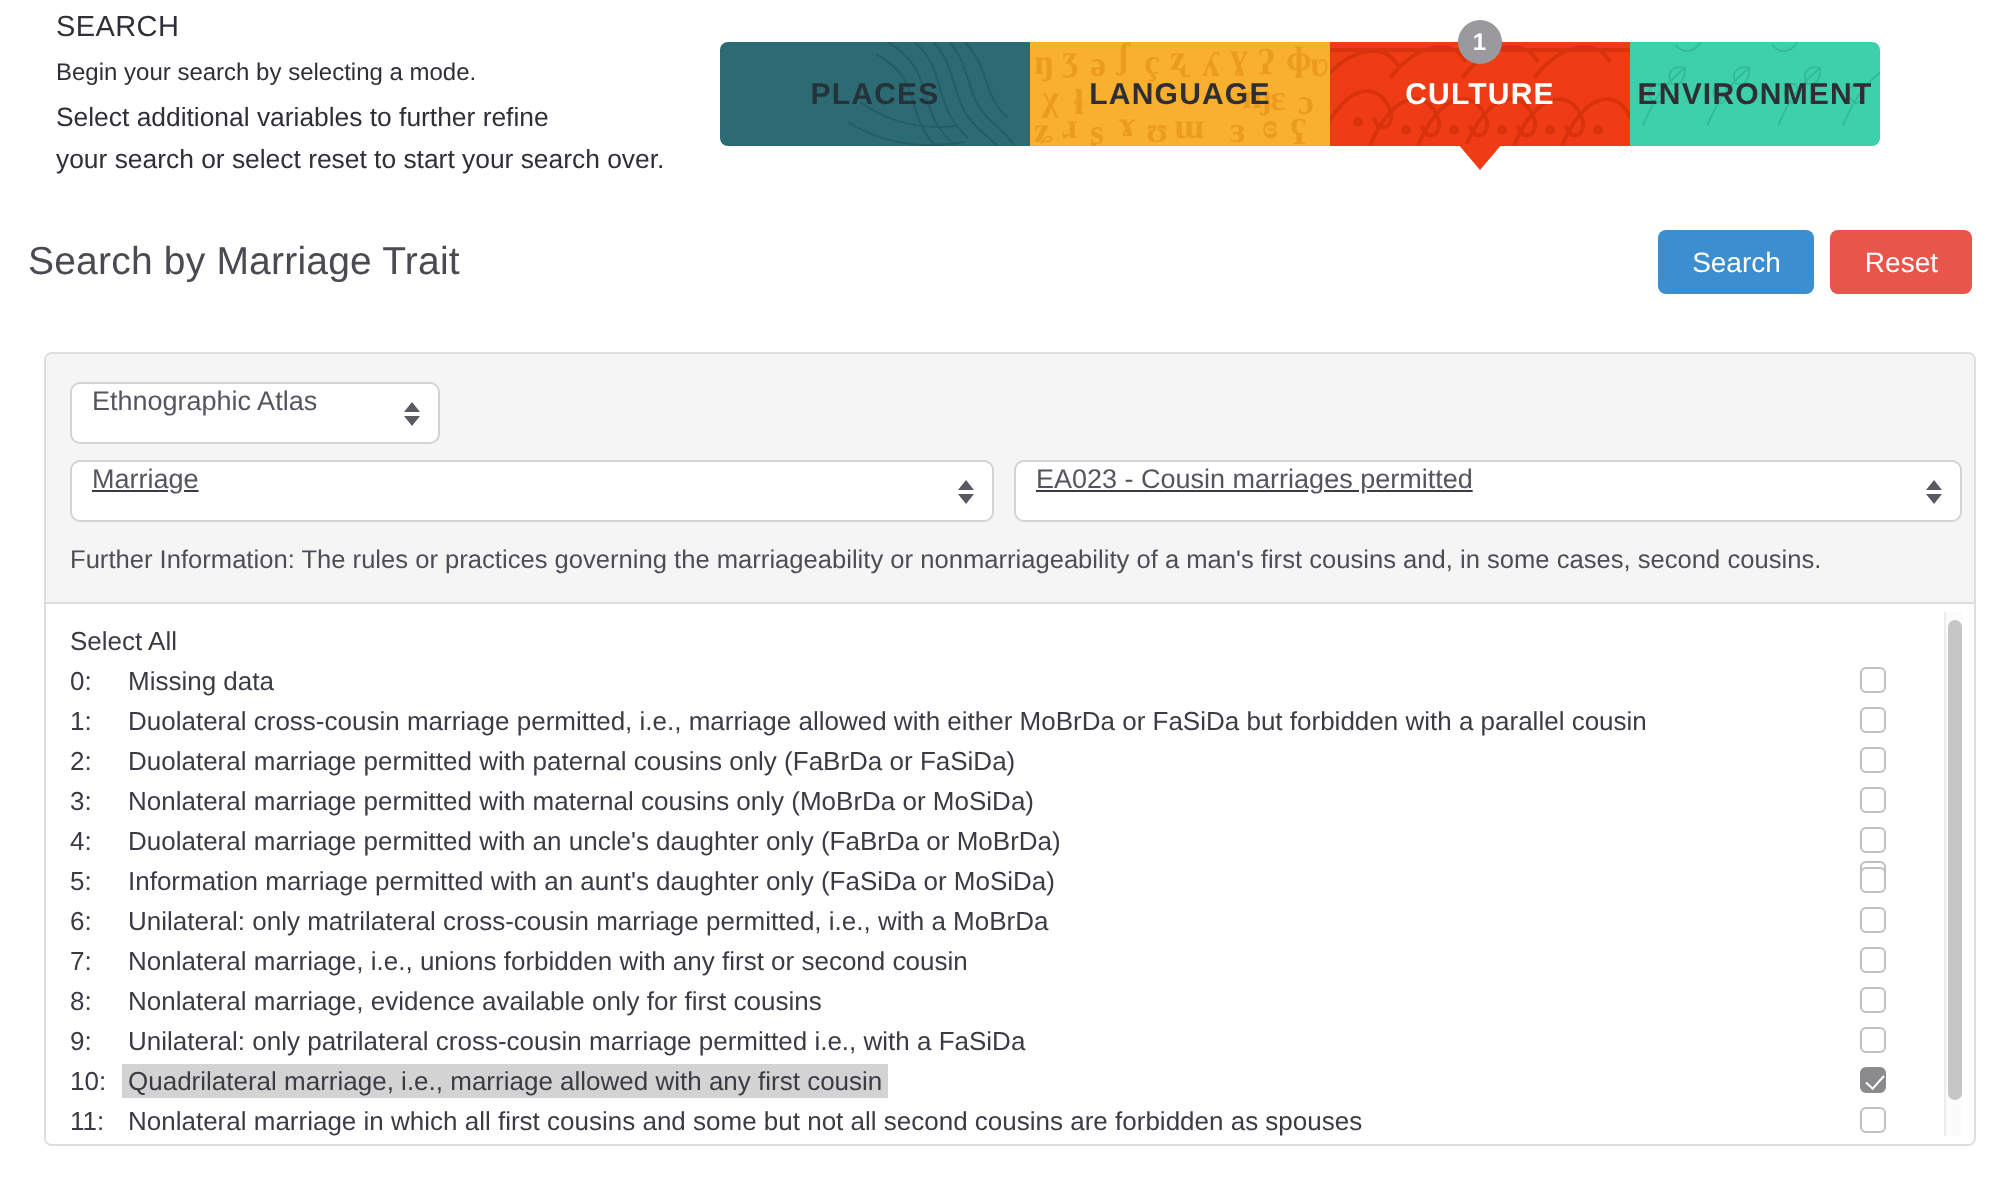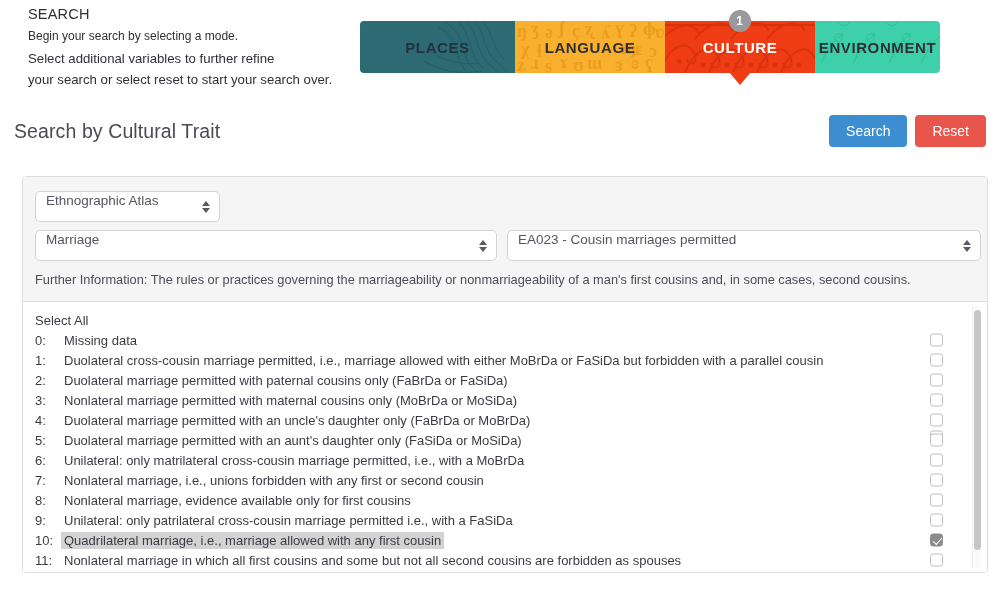--- a/index.html
+++ b/index.html
@@ -142,20 +142,21 @@
   }
   .panel-top {
     background: #f5f5f6;
     border-bottom: 1px solid #dededf;
     padding: 14px 12px 12px 12px;
   }
   .select-row-1 { margin-bottom: 8px; }
   .select-row-2 {
     display: flex;
     gap: 10px;
+    text-decoration: underline;
   }
 
   .sel {
     position: relative;
     background: #ffffff;
     border: 1px solid #d3d3d4;
     border-radius: 5px;
     height: 31px;
     display: flex;
     align-items: center;
@@ -377,21 +378,21 @@
           <path d="M88 2 C 94 8, 100 6, 104 0"></path>
         </g>
       </svg>
       <span class="tab-label">ENVIRONMENT</span>
     </div>
 
   </div>
 </div>
 
 <div class="title-row">
-  <div class="page-title">Search by Cultural Trait</div>
+  <div class="page-title">Search by Marriage Trait</div>
   <div class="action-buttons">
     <button class="btn btn-search">Search</button>
     <button class="btn btn-reset">Reset</button>
   </div>
 </div>
 
 <div class="panel">
 
   <div class="panel-top">
 
@@ -452,21 +453,21 @@
             <span class="opt-text">Nonlateral marriage permitted with maternal cousins only (MoBrDa or MoSiDa)</span>
             <span class="opt-check"></span>
           </div>
           <div class="opt-row">
             <span class="opt-num">4:</span>
             <span class="opt-text">Duolateral marriage permitted with an uncle's daughter only (FaBrDa or MoBrDa)</span>
             <span class="opt-check"></span>
           </div>
           <div class="opt-row">
             <span class="opt-num">5:</span>
-            <span class="opt-text">Duolateral marriage permitted with an aunt's daughter only (FaSiDa or MoSiDa)</span>
+            <span class="opt-text">Information marriage permitted with an aunt's daughter only (FaSiDa or MoSiDa)</span>
             <span class="opt-check"></span>
           </div>
           <div class="opt-row">
             <span class="opt-num">6:</span>
             <span class="opt-text">Unilateral: only matrilateral cross-cousin marriage permitted, i.e., with a MoBrDa</span>
             <span class="opt-check"></span>
           </div>
           <div class="opt-row">
             <span class="opt-num">7:</span>
             <span class="opt-text">Nonlateral marriage, i.e., unions forbidden with any first or second cousin</span>

